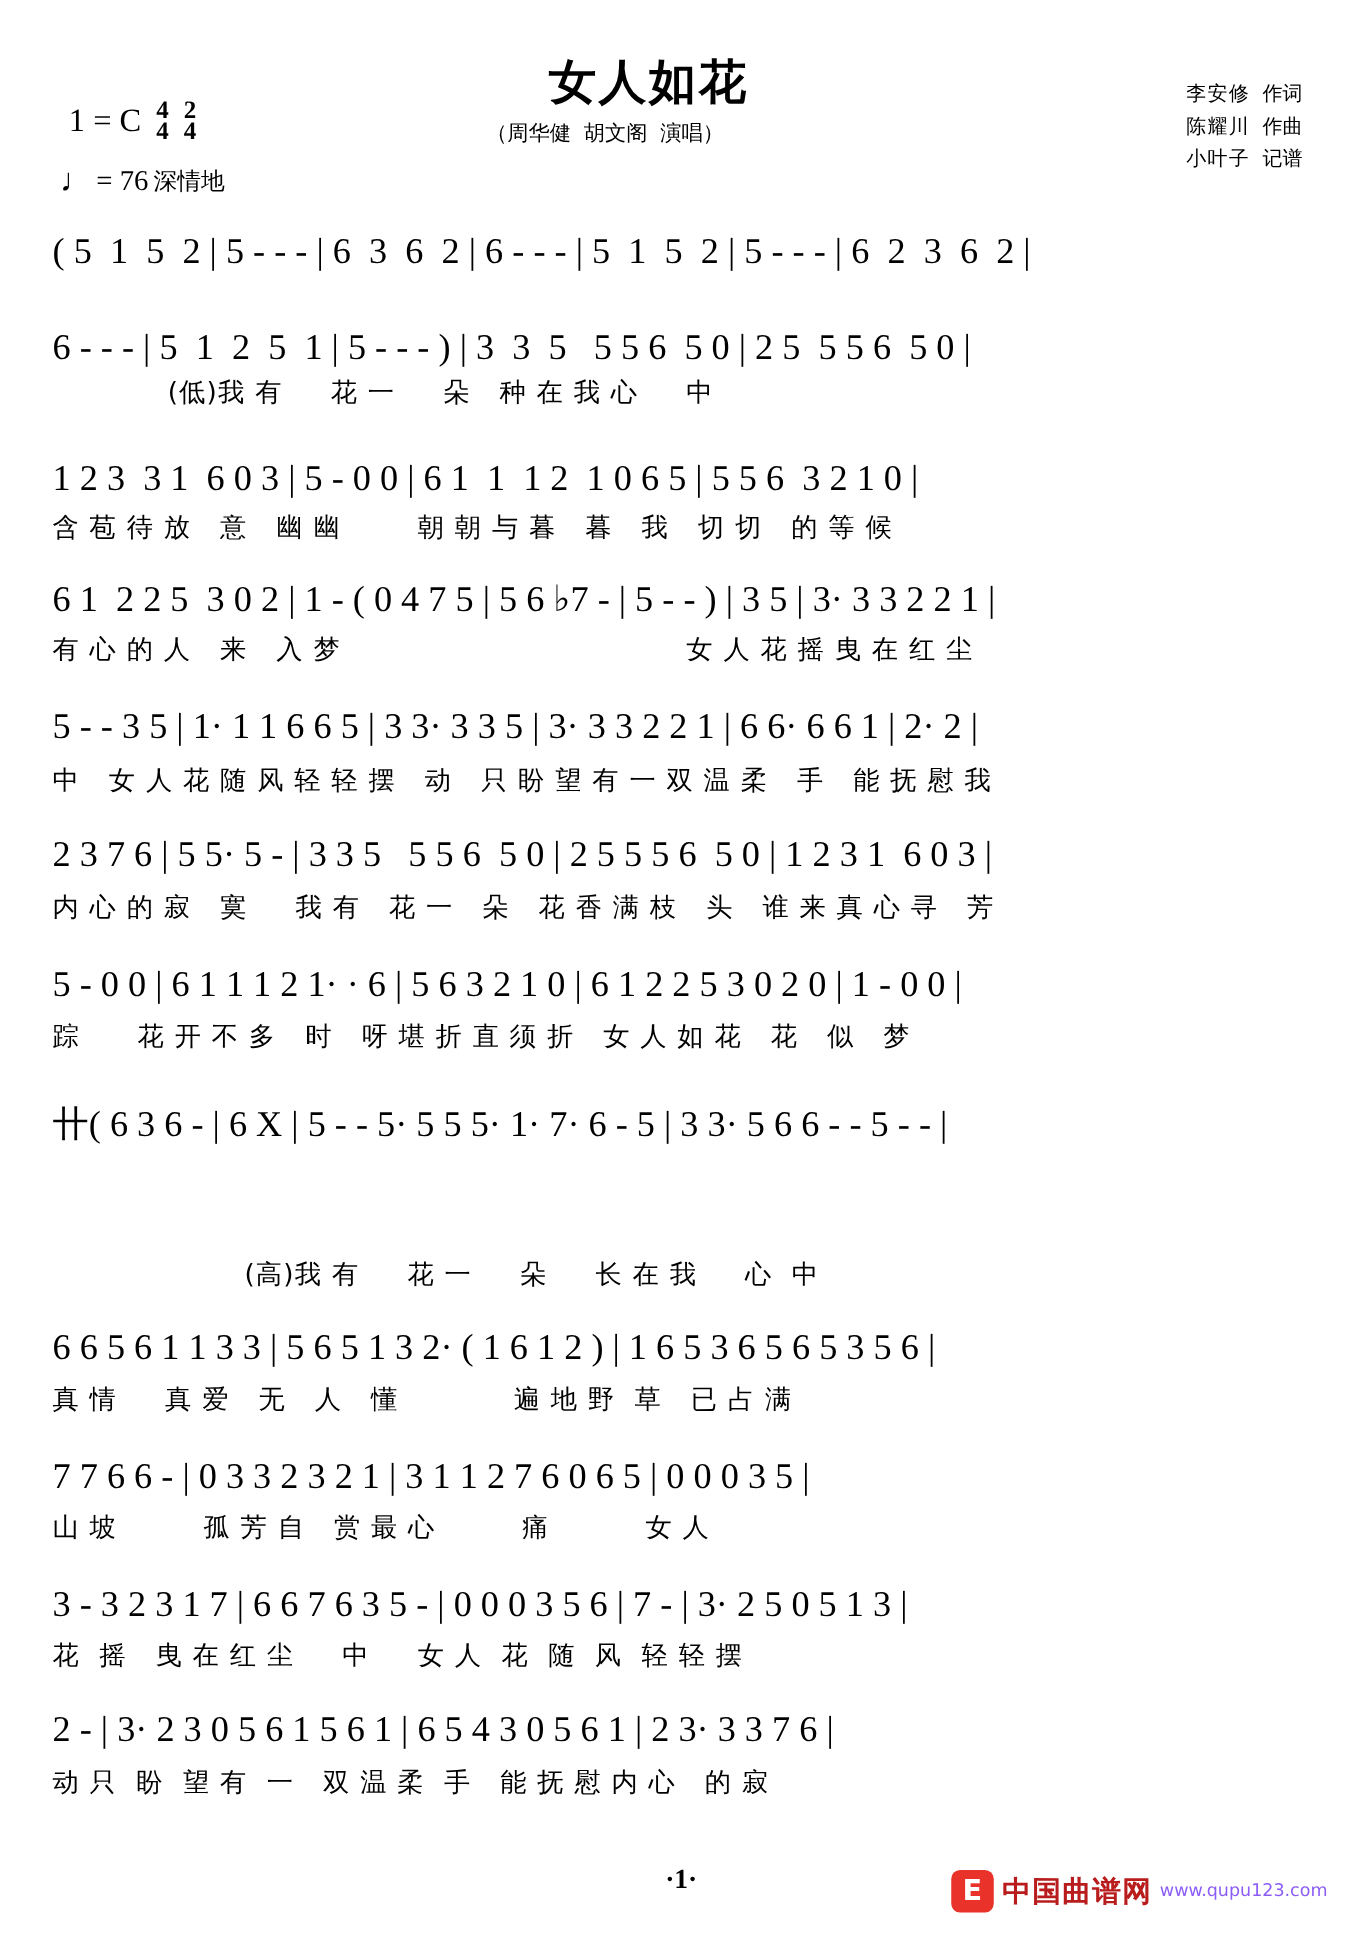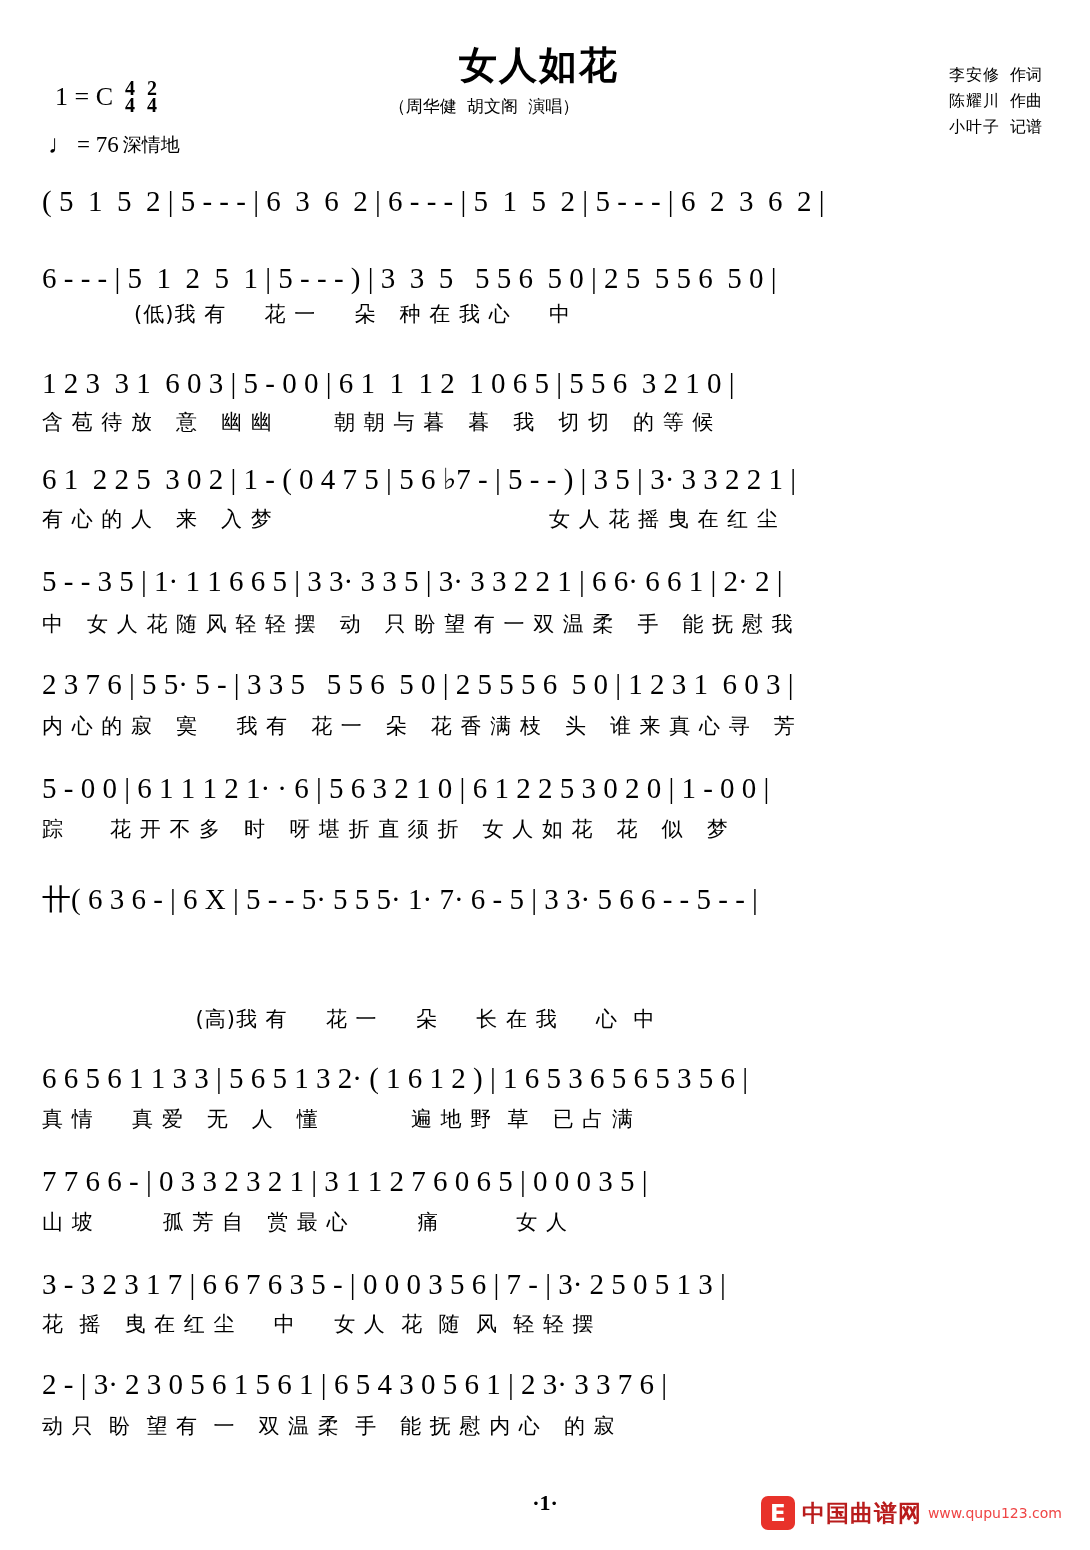--- a/index.html
+++ b/index.html
@@ -12,21 +12,20 @@
     overflow:hidden;
   }
   .sheet{position:relative;width:1090px;height:1550px;}
 
   
   .title{
     position:absolute;top:40px;left:0;width:1038px;
     text-align:center;font-size:38px;font-weight:bold;
     font-family:"DejaVu Sans", sans-serif;
     letter-spacing:2px;
-    padding-left:20px;
   }
   .subtitle{
     position:absolute;top:95px;left:0;width:968px;
     text-align:center;font-size:17px;
     font-family:Liberation Mono, monospace;
   }
   .credits{
     position:absolute;top:62px;right:48px;
     font-size:16px;line-height:26px;text-align:left;
     font-family:"DejaVu Sans", sans-serif;
@@ -79,21 +78,21 @@
     display:flex;align-items:center;
     font-family:"DejaVu Sans", sans-serif;
   }
   .wm .logo{
     width:34px;height:34px;border-radius:7px;background:#e8322a;
     color:#fff;font-weight:bold;font-size:23px;
     display:flex;align-items:center;justify-content:center;
     margin-right:7px;
   }
   .wm .t1{color:#b91c1c;font-size:23px;font-weight:bold;letter-spacing:1px;}
-  .wm .t2{color:#ef4444;font-size:14px;margin-left:6px;}
+  .wm .t2{color:#8b5cf6;font-size:14px;margin-left:6px;}
   .wmcol{display:flex;flex-direction:column;justify-content:center;}
 </style>
 </head>
 <body>
 
 <div class="sheet">
 
   <div class="title">女人如花</div>
   <div class="subtitle">（周华健 胡文阁 演唱）</div>
 

